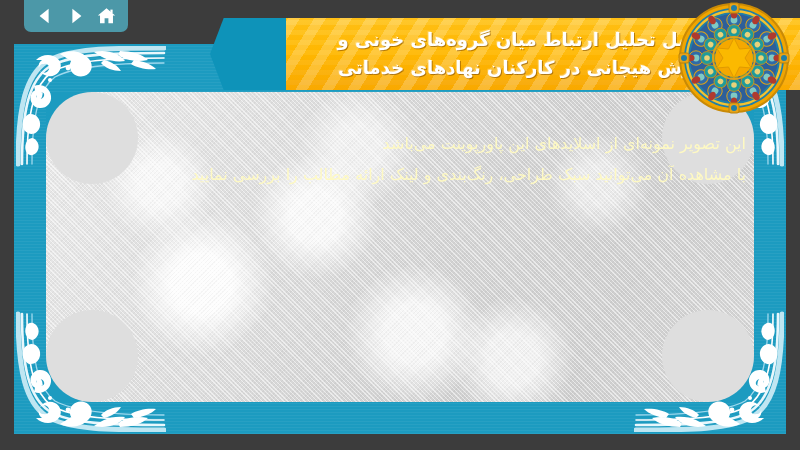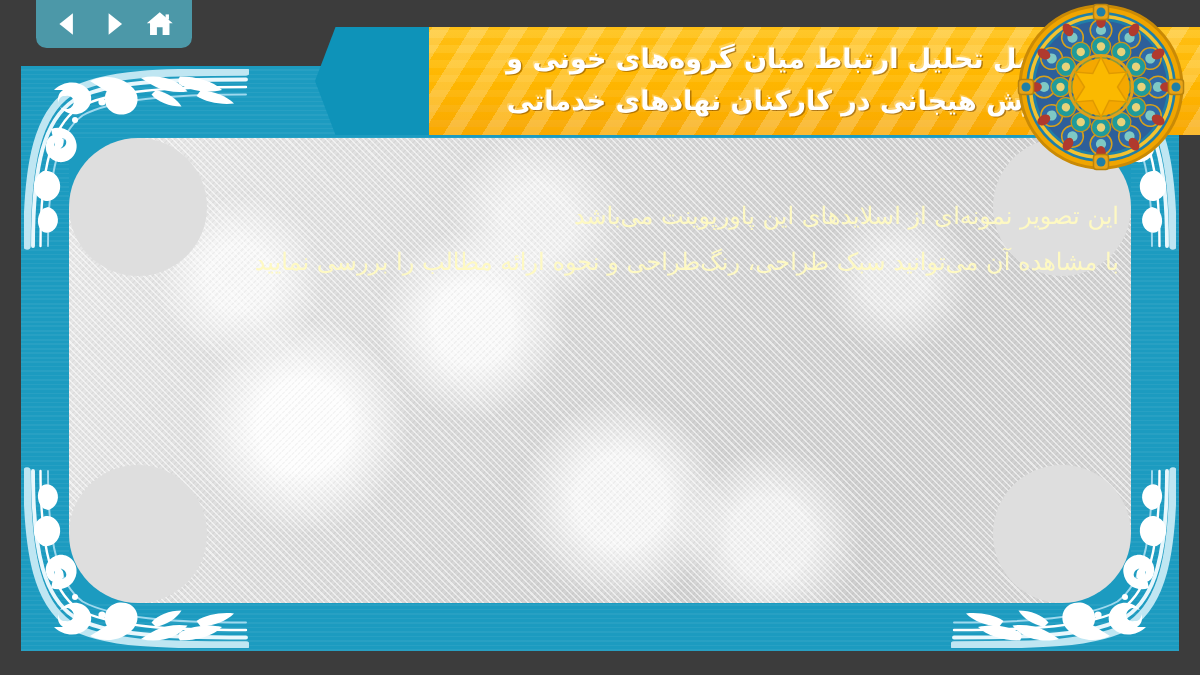--- a/index.html
+++ b/index.html
@@ -279,21 +279,21 @@
         <path d="M88 14 c8 2 14 6 17 11 c-8 0-16-3-20-8 l3-3 z"></path>
         <path d="M118 14 c9 1 17 4 22 9 c-9 1-19-1-25-5 l3-4 z"></path>
       </g>
     </svg>
   </div>
 
   <div id="body-text">
     <div id="line1-wrap">
       <span class="body-line">این تصویر نمونه‌ای از اسلایدهای این پاورپوینت می‌باشد</span>
     </div>
-    <div class="body-line">با مشاهده آن می‌توانید سبک طراحی، رنگ‌طراحی و نحوه ارائه مطالب را بررسی نمایید</div>
+    <div class="body-line">با مشاهده آن می‌توانید سبک طراحی، رنگ‌بندی و لینک ارائه مطالب را بررسی نمایید</div>
   </div>
 
   <div id="title-banner">
     <div id="banner-arrow"></div>
     <div id="banner-body">
       <div class="title-line">کامل تحلیل ارتباط میان گروه‌های خونی و</div>
       <div class="title-line">هوش هیجانی در کارکنان نهادهای خدماتی</div>
     </div>
   </div>
 

